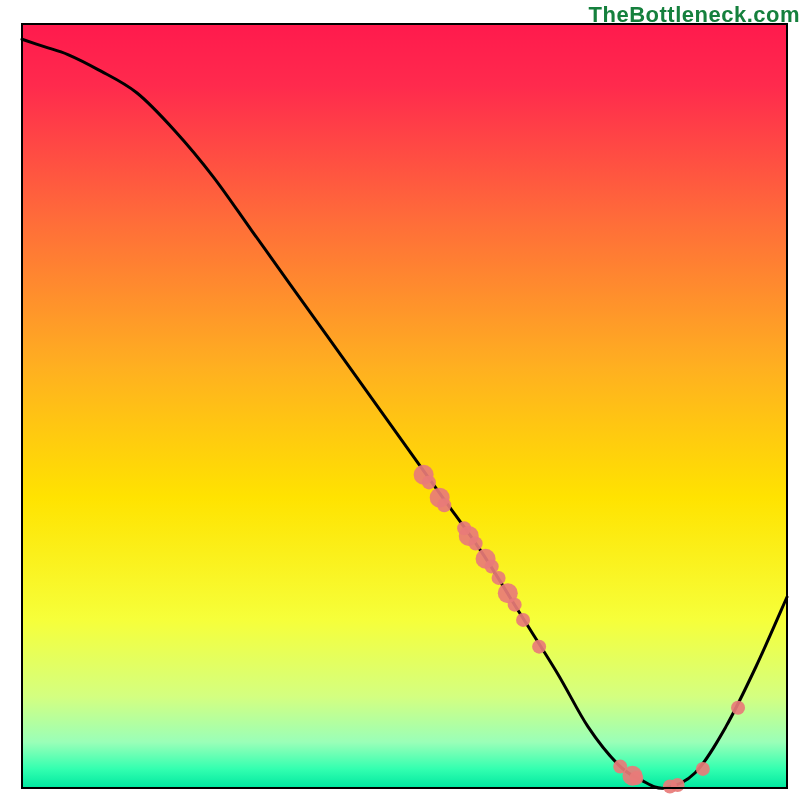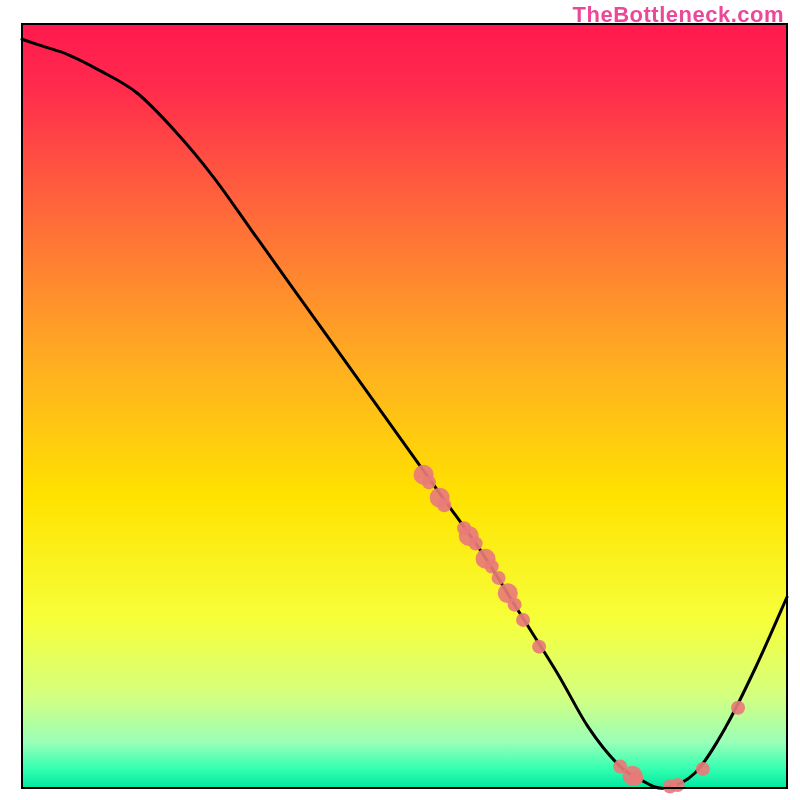--- a/index.html
+++ b/index.html
@@ -11,25 +11,25 @@
     background: #fff;
   }
   .frame {
     position: relative;
     width: 800px;
     height: 800px;
   }
   .title {
     position: absolute;
     top: 2px;
-    right: 16px;
+    right: 0;
     font-family: Arial, Helvetica, sans-serif;
     font-size: 22px;
     font-weight: bold;
-    color: #ec4899;
+    color: #15803d;
     letter-spacing: 0.5px;
   }
   svg {
     display: block;
   }
 </style>
 </head>
 <body>
 <div class="frame">
 

